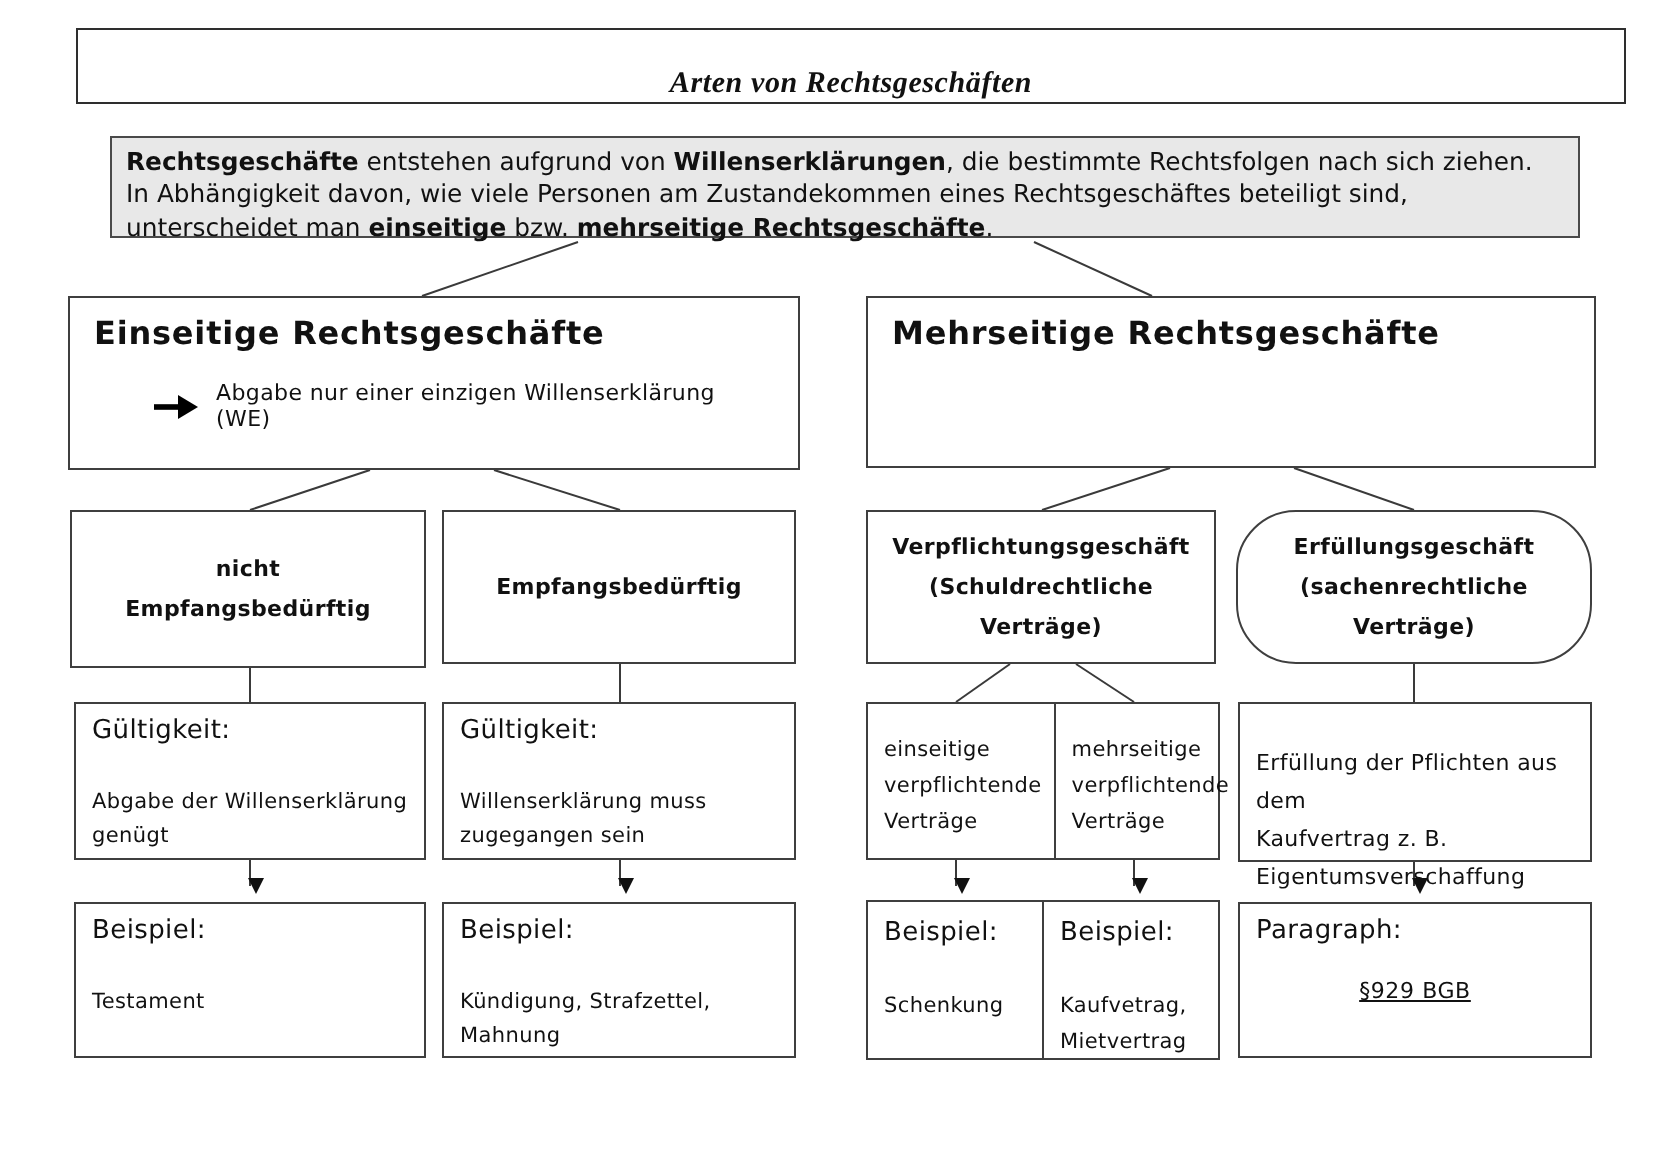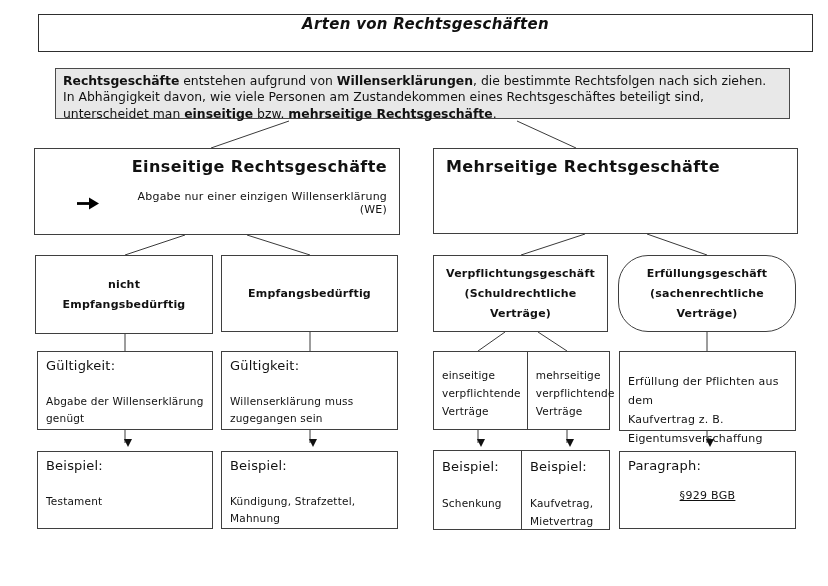--- a/index.html
+++ b/index.html
@@ -5,21 +5,21 @@
   html,body{margin:0;padding:0;background:#fff;}
   .canvas{
     position:relative;width:828px;height:586px;background:#ffffff;
     font-family:"DejaVu Sans","Liberation Sans",sans-serif;color:#111111;
     overflow:hidden;
   }
   .box{position:absolute;border:1px solid #3f3f3f;background:#fff;box-sizing:border-box;}
   .connectors{position:absolute;left:0;top:0;pointer-events:none;}
   .connectors line{stroke:#3a3a3a;stroke-width:1;}
 
-  .title-box{display:flex;align-items:flex-start;justify-content:center;border-color:#2e2e2e;}
+  .title-box{display:flex;align-items:flex-end;justify-content:center;border-color:#2e2e2e;font-family:Liberation Serif, serif;}
   .title-text{font-size:15px;font-weight:bold;font-style:italic;letter-spacing:.3px;}
 
   .intro-box{background:#e8e8e8;padding:4px 8px 4px 7px;font-size:12.4px;line-height:16.4px;border-color:#4a4a4a;}
   .intro-box b{font-weight:bold;}
 
   .main-box{padding:8px 12px;}
   .main-header{font-size:16px;font-weight:bold;letter-spacing:.4px;}
   .note-row{display:flex;align-items:center;gap:9px;margin:14px 0 0 30px;}
   .note-text{font-size:11px;letter-spacing:.2px;}
 
@@ -75,21 +75,21 @@
   </svg>
 
   <div class="box title-box" style="left:38px;top:14px;width:775px;height:38px;">
     <span class="title-text">Arten von Rechtsgeschäften</span>
   </div>
 
   <div class="box intro-box" style="left:55px;top:68px;width:735px;height:51px;">
     <span><b>Rechtsgeschäfte</b><span> entstehen aufgrund von </span><b>Willenserklärungen</b><span>, die bestimmte Rechtsfolgen nach sich ziehen. In Abhängigkeit davon, wie viele Personen am Zustandekommen eines Rechtsgeschäftes beteiligt sind, unterscheidet man </span><b>einseitige</b><span> bzw. </span><b>mehrseitige Rechtsgeschäfte</b><span>.</span></span>
   </div>
 
-  <div class="box main-box" style="left:34px;top:148px;width:366px;height:87px;text-align:right;">
+  <div class="box main-box" style="left:34px;top:148px;width:366px;height:87px;">
     <div class="main-header">Einseitige Rechtsgeschäfte</div>
     <div class="note-row">
       <span style="display:flex;">
         <svg width="22" height="13" viewBox="0 0 22 13">
             <line x1="0" y1="6.5" x2="14" y2="6.5" stroke="#000" stroke-width="2.8"></line>
             <polygon points="12,0.5 22,6.5 12,12.5" fill="#000"></polygon>
           </svg>
       </span>
       <span class="note-text">Abgabe nur einer einzigen Willenserklärung (WE)</span>
     </div>

